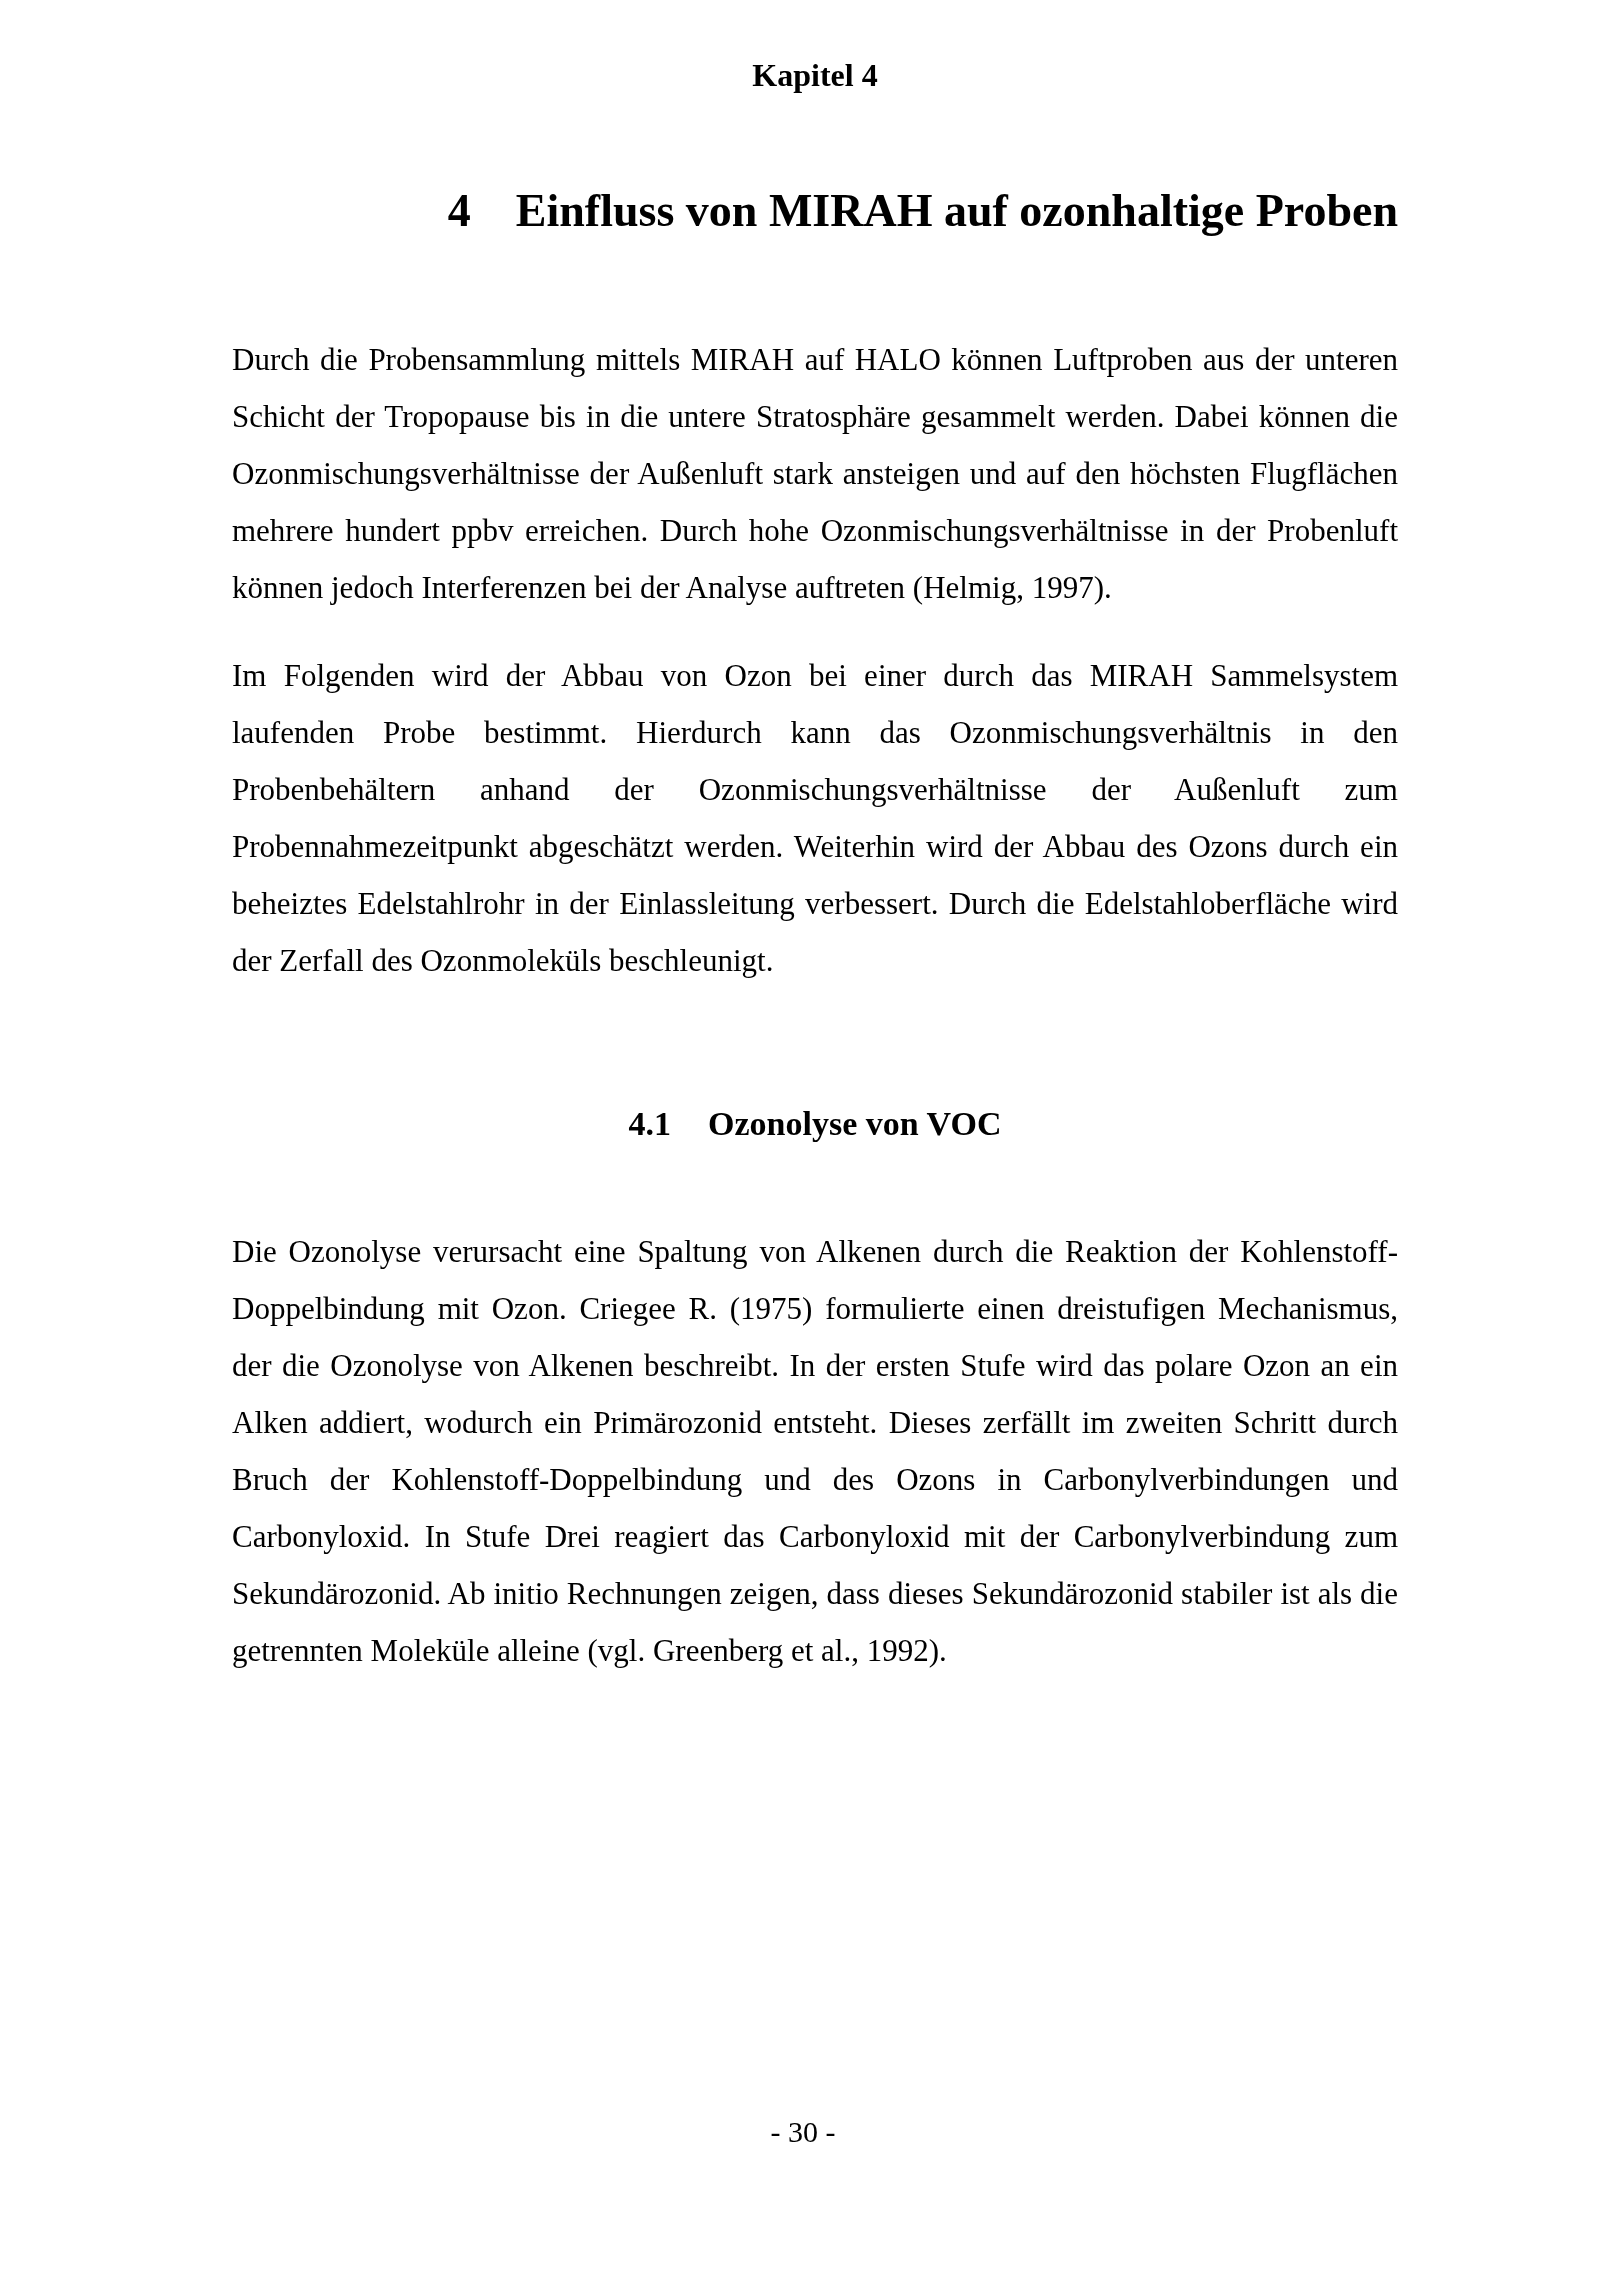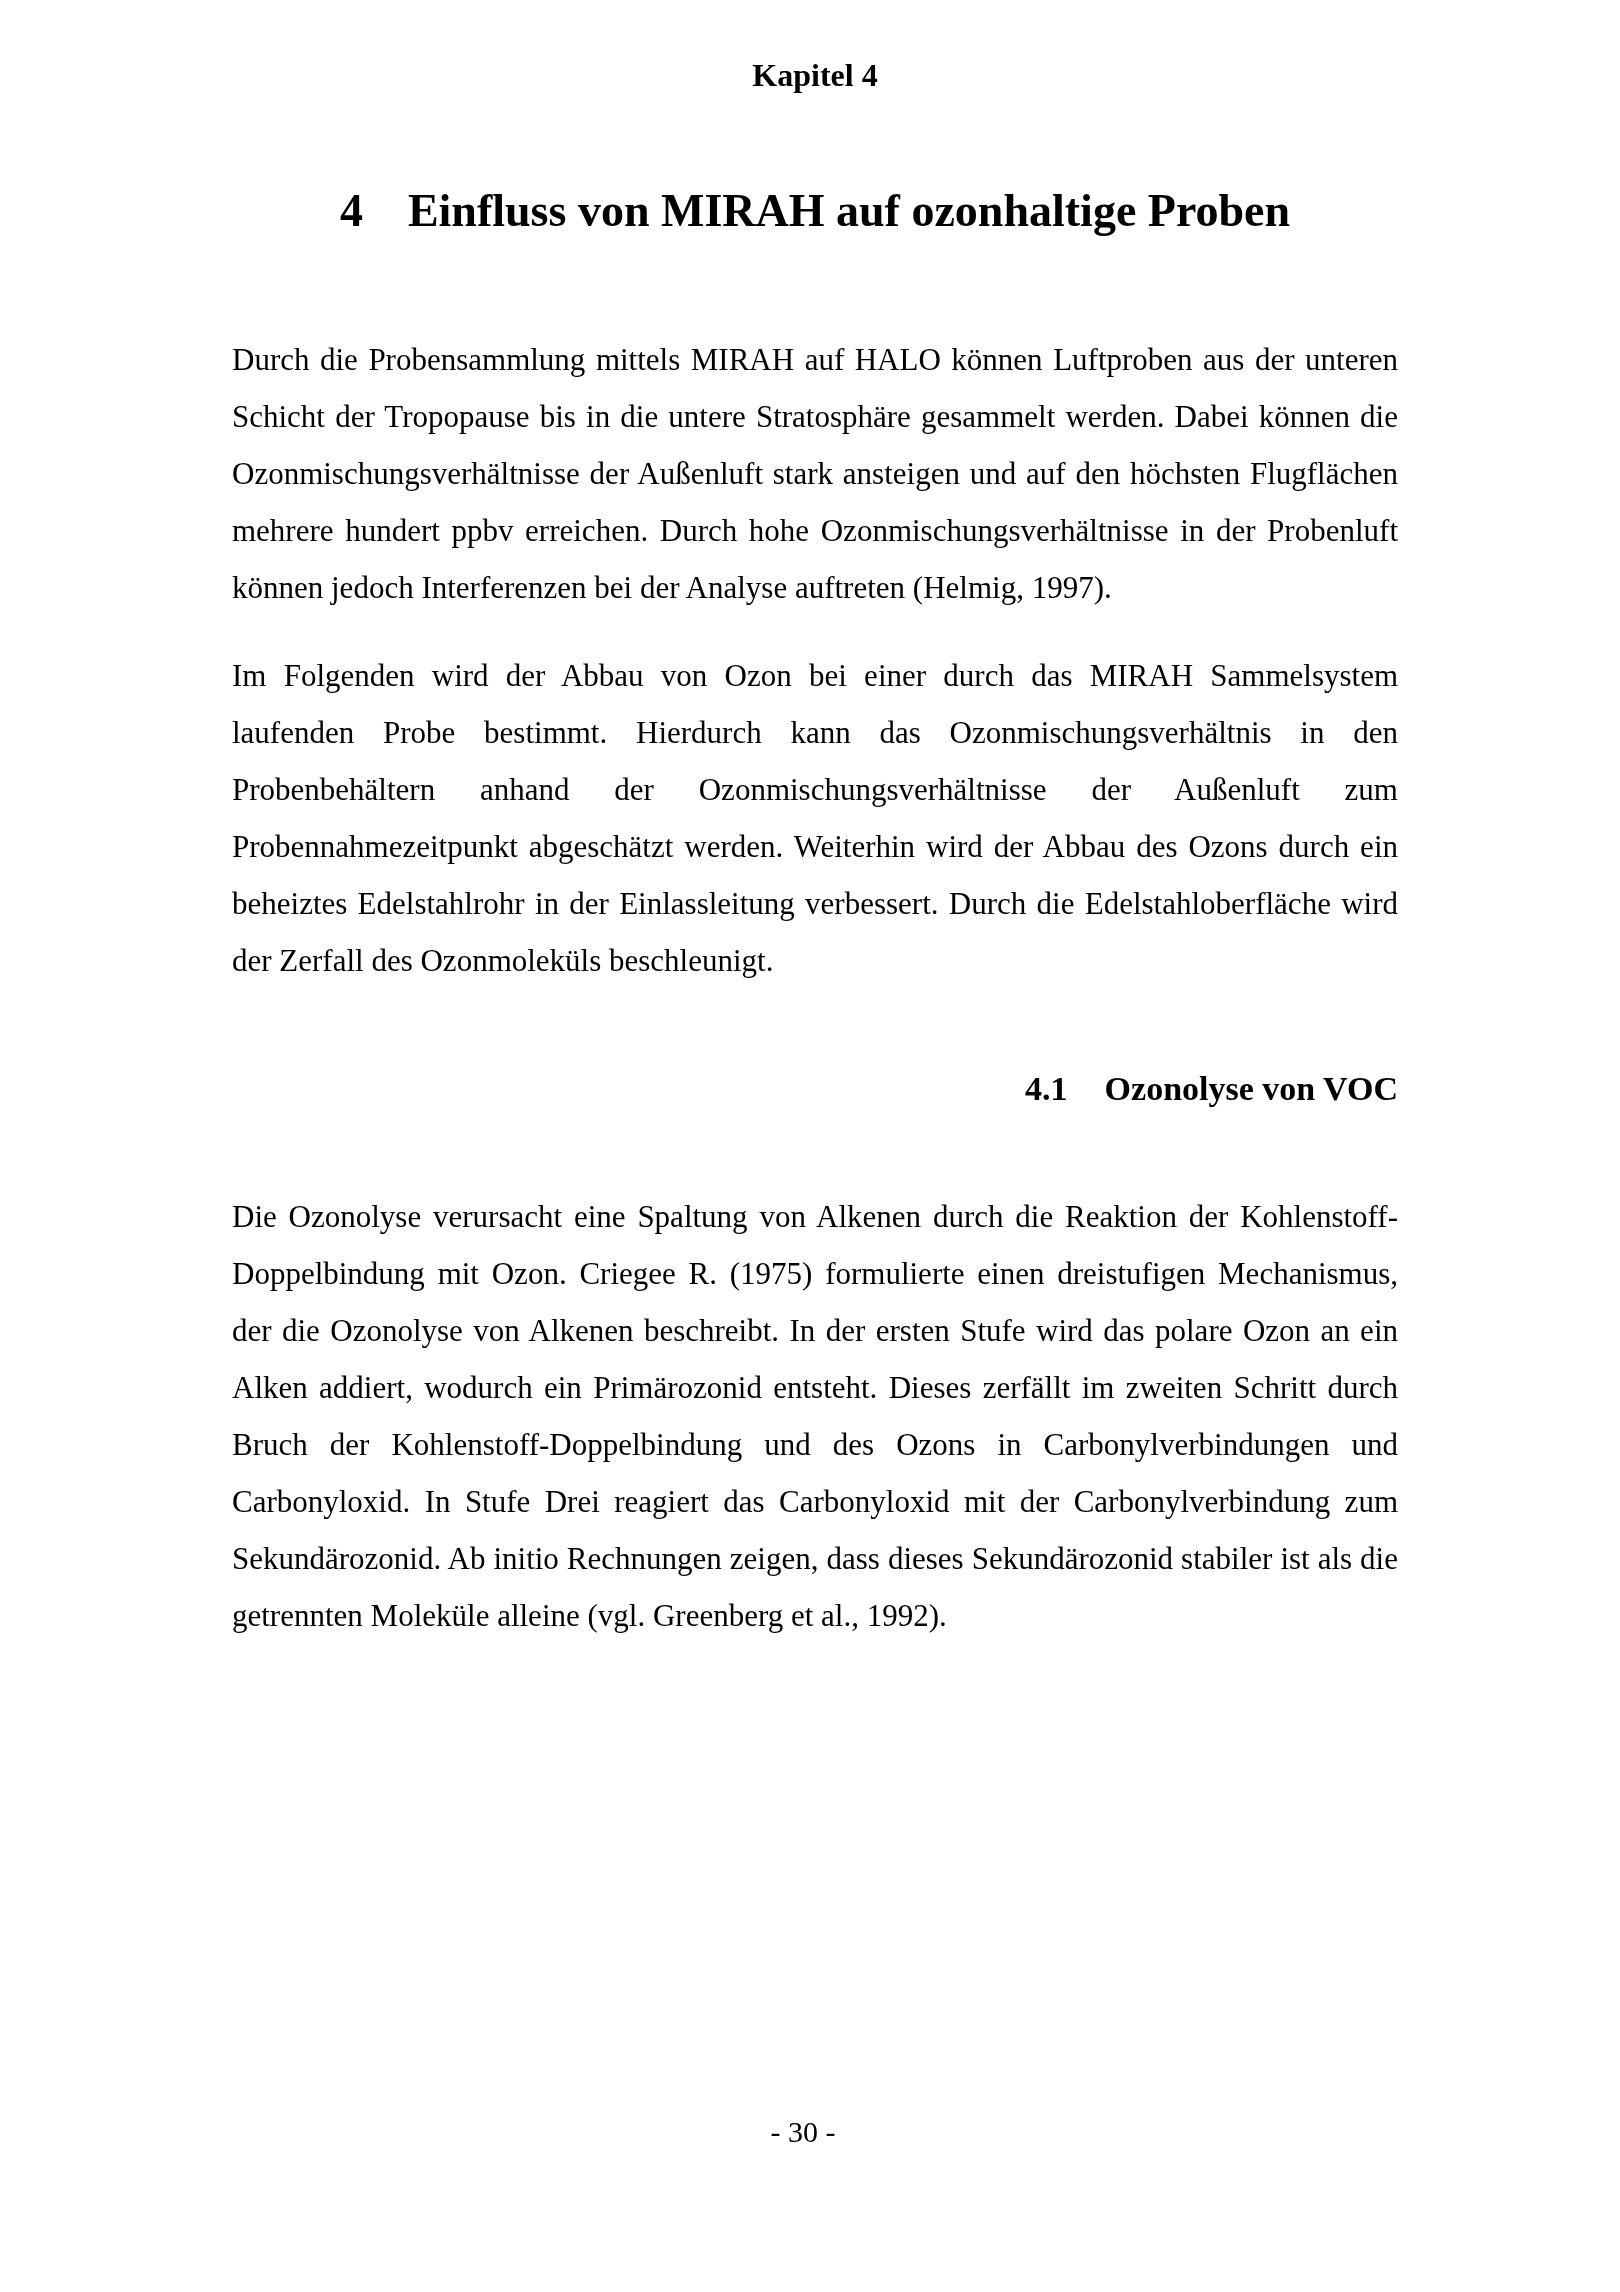--- a/index.html
+++ b/index.html
@@ -36,45 +36,45 @@
     letter-spacing: 0.5px;
   }
   .chapter-label {
     margin-top: 57px;
     text-align: center;
     font-size: 32px;
     font-weight: bold;
   }
   .chapter-heading {
     margin-top: 90px;
-    text-align: center;
+    text-align: right;
     font-size: 46px;
     font-weight: bold;
     white-space: nowrap;
   }
   .chapter-heading .num {
     display: inline-block;
     margin-right: 45px;
   }
   .body-text {
     font-size: 31px;
     line-height: 57px;
     text-align: justify;
   }
   .para-1 {
     margin-top: 94px;
   }
   .para-2 {
     margin-top: 13.7px;
   }
   .section-heading {
-    margin-top: 81px;
+    margin-top: 116px;
     font-size: 34px;
     font-weight: bold;
-    text-align: right;
+    text-align: center;
   }
   .section-heading .num {
     display: inline-block;
     margin-right: 37px;
   }
   .section-para-1 {
     margin-top: 80px;
   }
   .footer {
     position: absolute;

